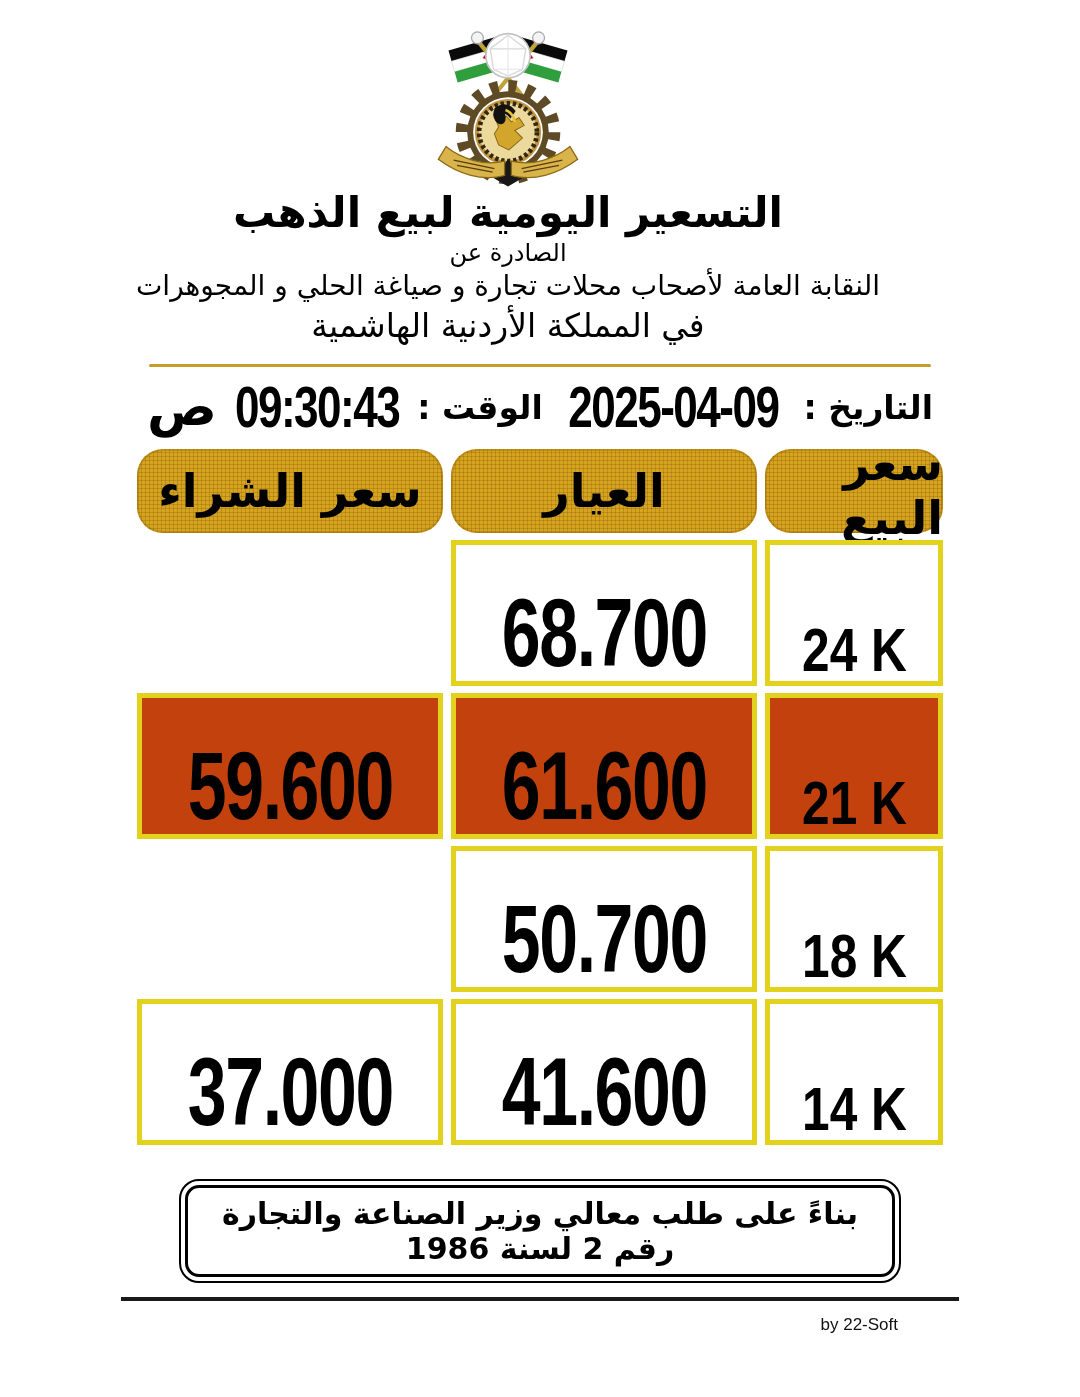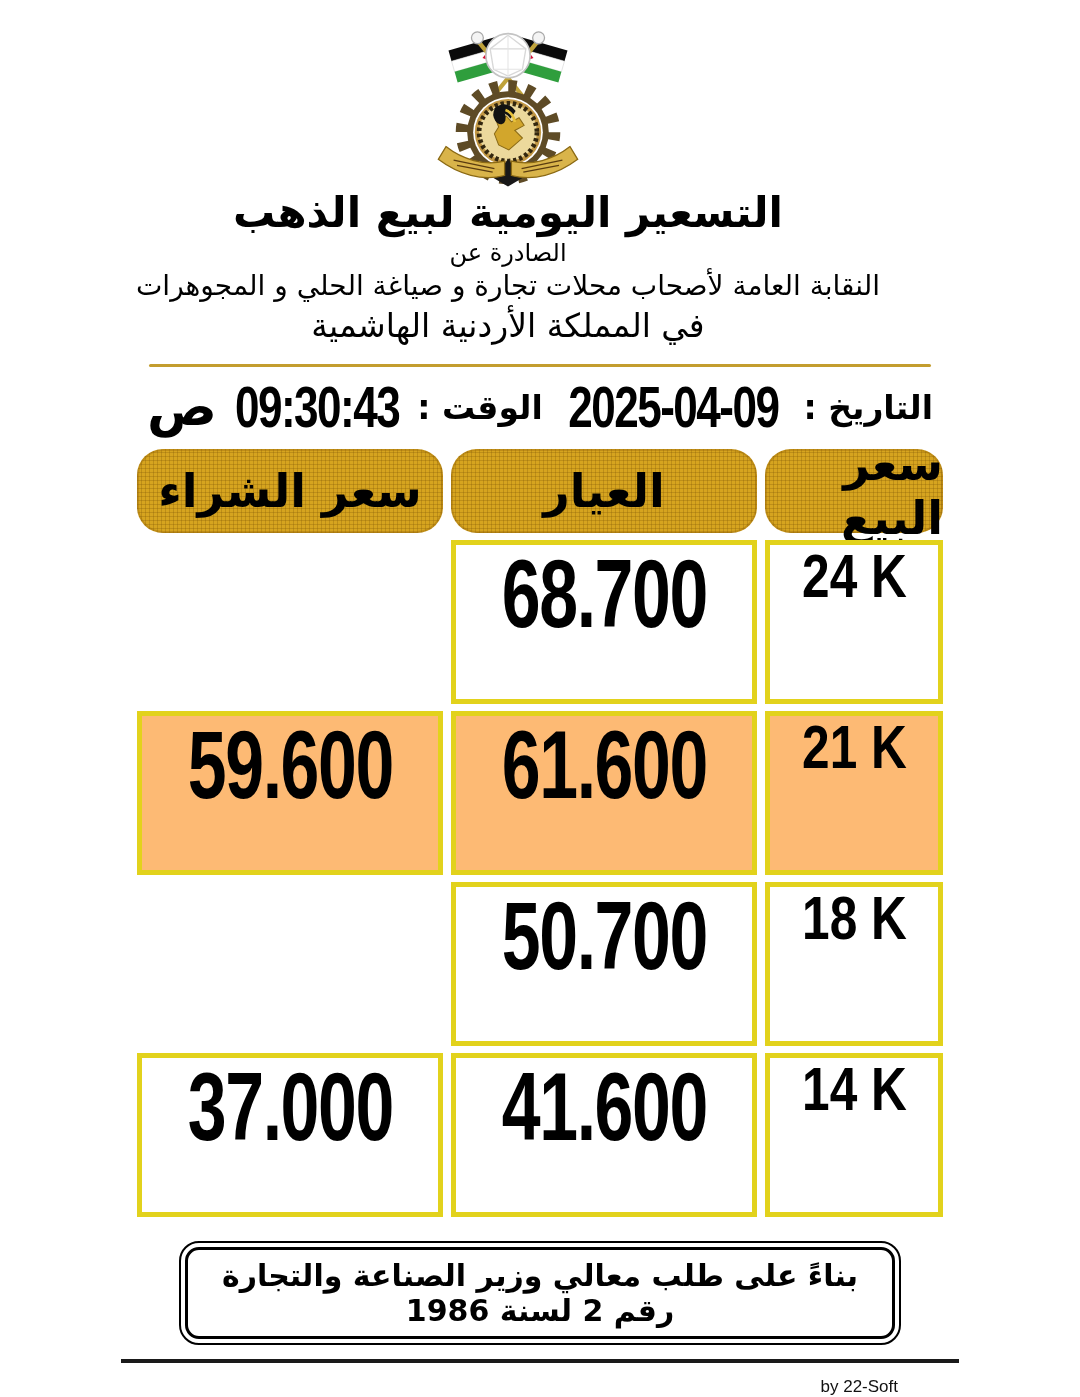--- a/index.html
+++ b/index.html
@@ -31,29 +31,29 @@
     background-color:#d6a41f;
     background-image:
       repeating-linear-gradient(90deg, rgba(125,85,5,.28) 0 1px, transparent 1px 4px),
       repeating-linear-gradient(0deg, rgba(125,85,5,.28) 0 1px, transparent 1px 4px);
     box-shadow: inset 0 0 0 2px rgba(150,100,10,.35);
     display:flex; align-items:center; justify-content:center;
     font-size:46px; font-weight:bold; color:#000;
   }
   .rows { margin-top:7px; display:flex; flex-direction:column; row-gap:7px; }
   .cell {
-    height:164px; border:5px solid #e2d21c; background:#fff;
-    display:flex; align-items:flex-start; justify-content:center;
+    height:146px; border:5px solid #e2d21c; background:#fff;
+    display:flex; align-items:flex-end; justify-content:center;
   }
-  .row-alt .cell { background:#fdba74; }
+  .row-alt .cell { background:#c2410c; }
   .price { direction:ltr; font-family:"Liberation Sans", sans-serif; font-weight:bold; font-size:97px; line-height:97px; display:inline-block; transform:scaleX(.72); letter-spacing:-2px; }
   .karat { direction:ltr; font-family:"Liberation Sans", sans-serif; font-weight:bold; font-size:62px; line-height:62px; display:inline-block; transform:scaleX(.8); letter-spacing:0; }
 
   
-  .note-outer { width:722px; margin:24px auto 0 auto; border:2px solid #000; border-radius:20px; padding:4px; }
+  .note-outer { width:722px; margin:34px auto 0 auto; border:2px solid #000; border-radius:20px; padding:4px; }
   .note-inner { border:3px solid #000; border-radius:14px; padding:8px 24px; text-align:center; direction:rtl; }
   .note-text { font-size:30px; font-weight:bold; font-family:"DejaVu Sans", sans-serif; }
   .black-rule { width:838px; height:4px; background:#1a1a1a; margin:14px auto 0 auto; }
   .credit { text-align:right; padding-right:182px; margin-top:14px; font-size:17px; font-family:"Liberation Sans", sans-serif; color:#111; }
 </style>
 </head>
 <body>
 
 <div class="page">
 

